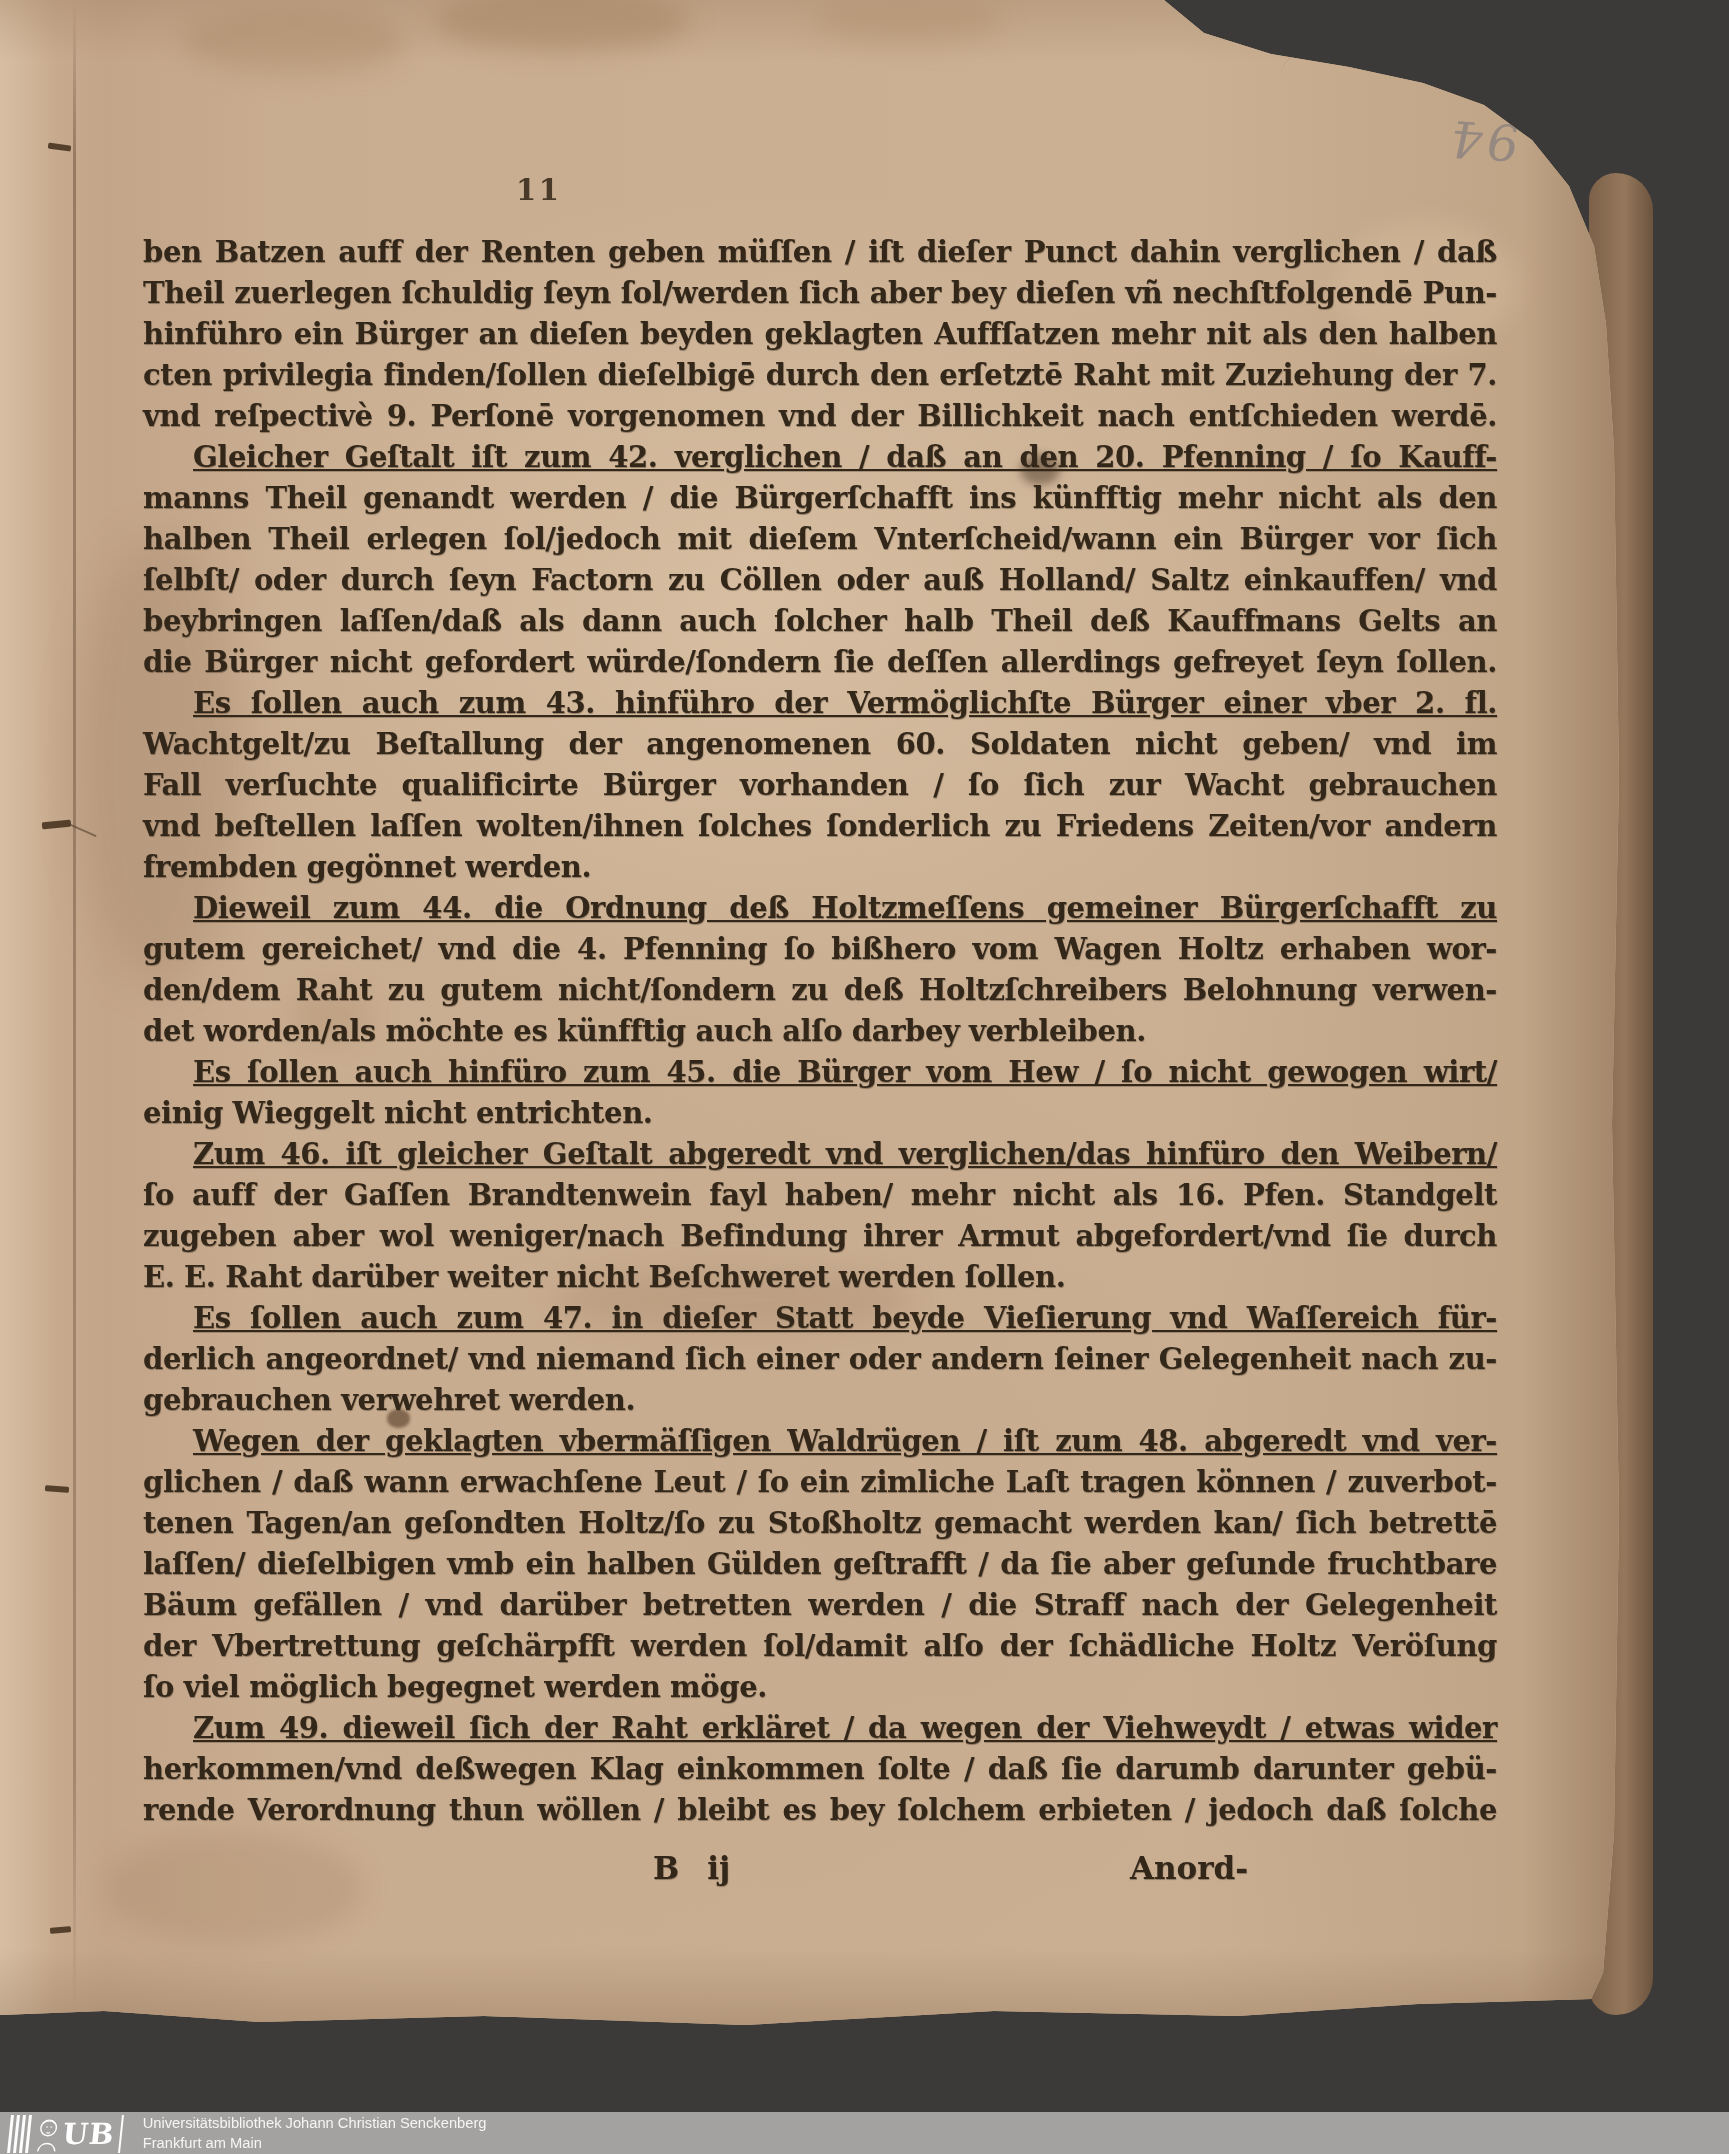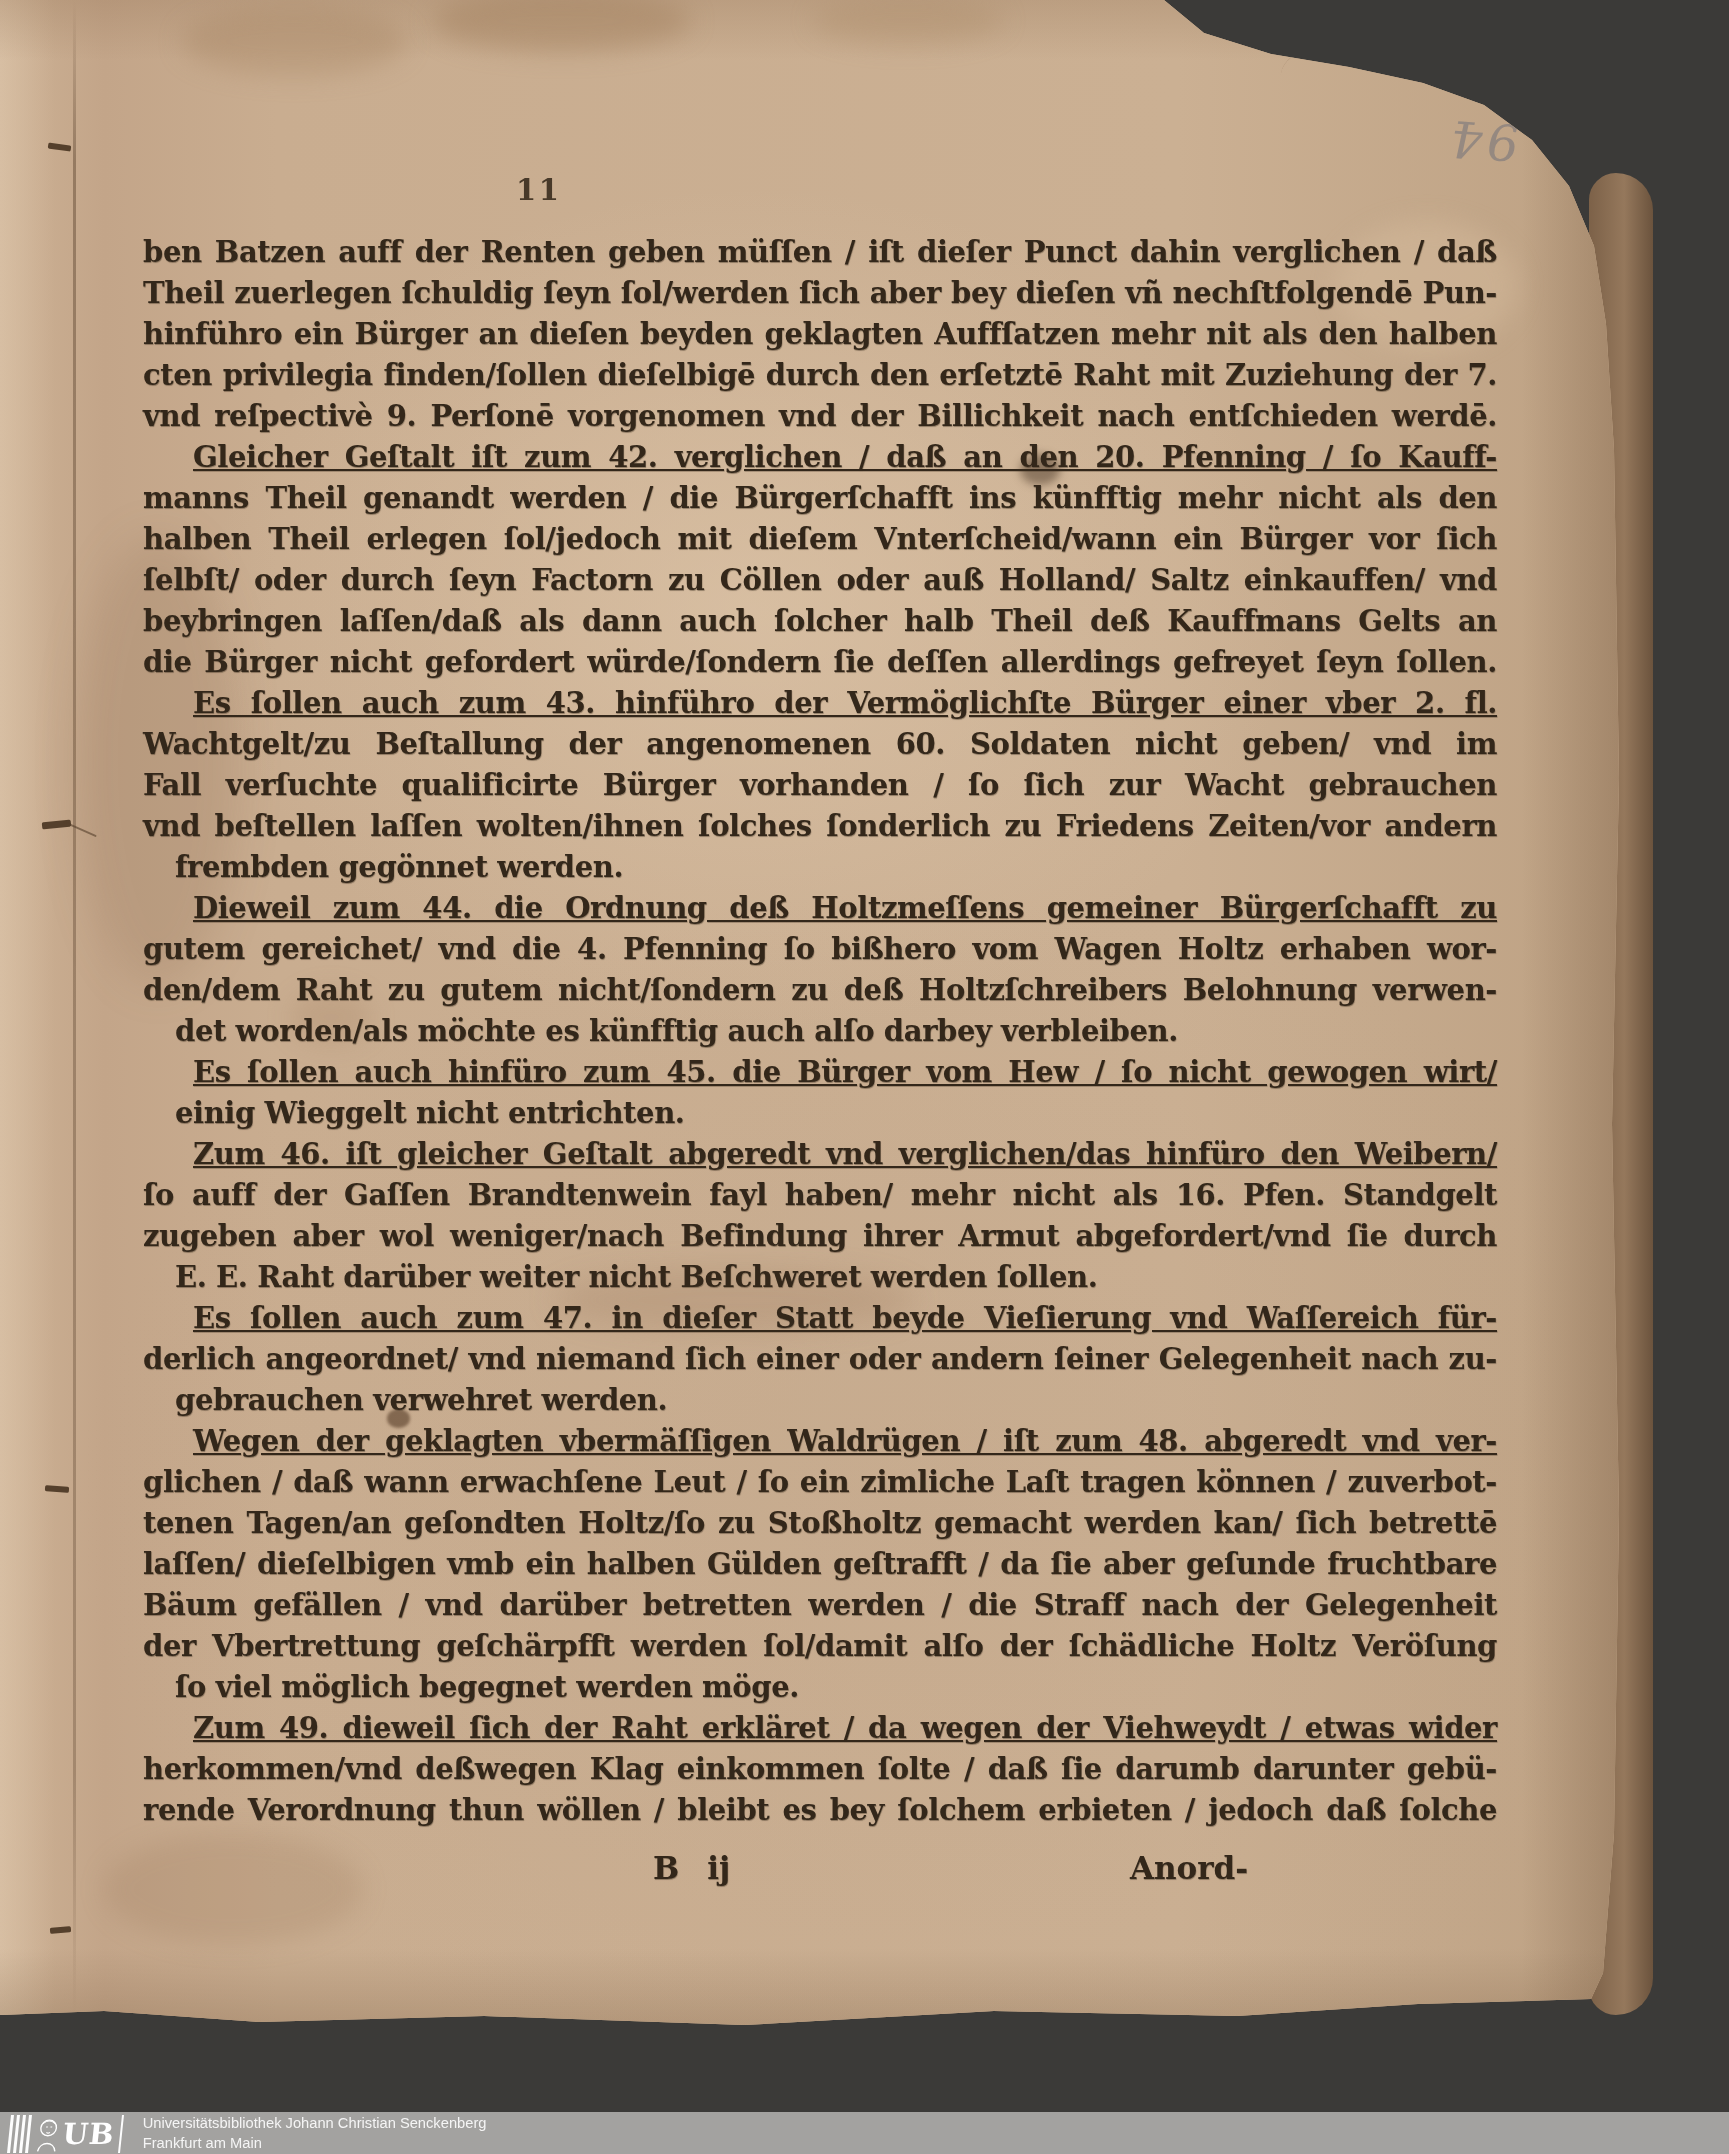--- a/index.html
+++ b/index.html
@@ -72,21 +72,21 @@
   
   .textblock{position:absolute;left:143px;top:235px;width:1354px;}
   .line{
     height:41px;line-height:41px;
     font:bold 29px "DejaVu Serif",serif;color:#33271a;
     letter-spacing:-0.4px;white-space:nowrap;
     text-align:justify;text-align-last:justify;
     text-shadow:0.5px 0.7px 0.7px rgba(52,39,24,.40);
   }
   .line.indent{padding-left:50px;text-decoration:underline;}
-  .line.rag{text-align-last:left;margin-left:32px;}
+  .line.rag{text-align-last:left;}
   .catchline{position:absolute;left:143px;top:1850px;width:1354px;height:43px;}
   .catchline span{
     position:absolute;font:bold 31px "DejaVu Serif",serif;color:#33271a;
     text-shadow:0.5px 0.7px 0.7px rgba(52,39,24,.40);
   }
   .sig{left:510px;word-spacing:17.3px;}
   .catch{left:987px;}
   
   .footer{
     position:absolute;left:0;bottom:0;width:1729px;height:43px;z-index:6;

